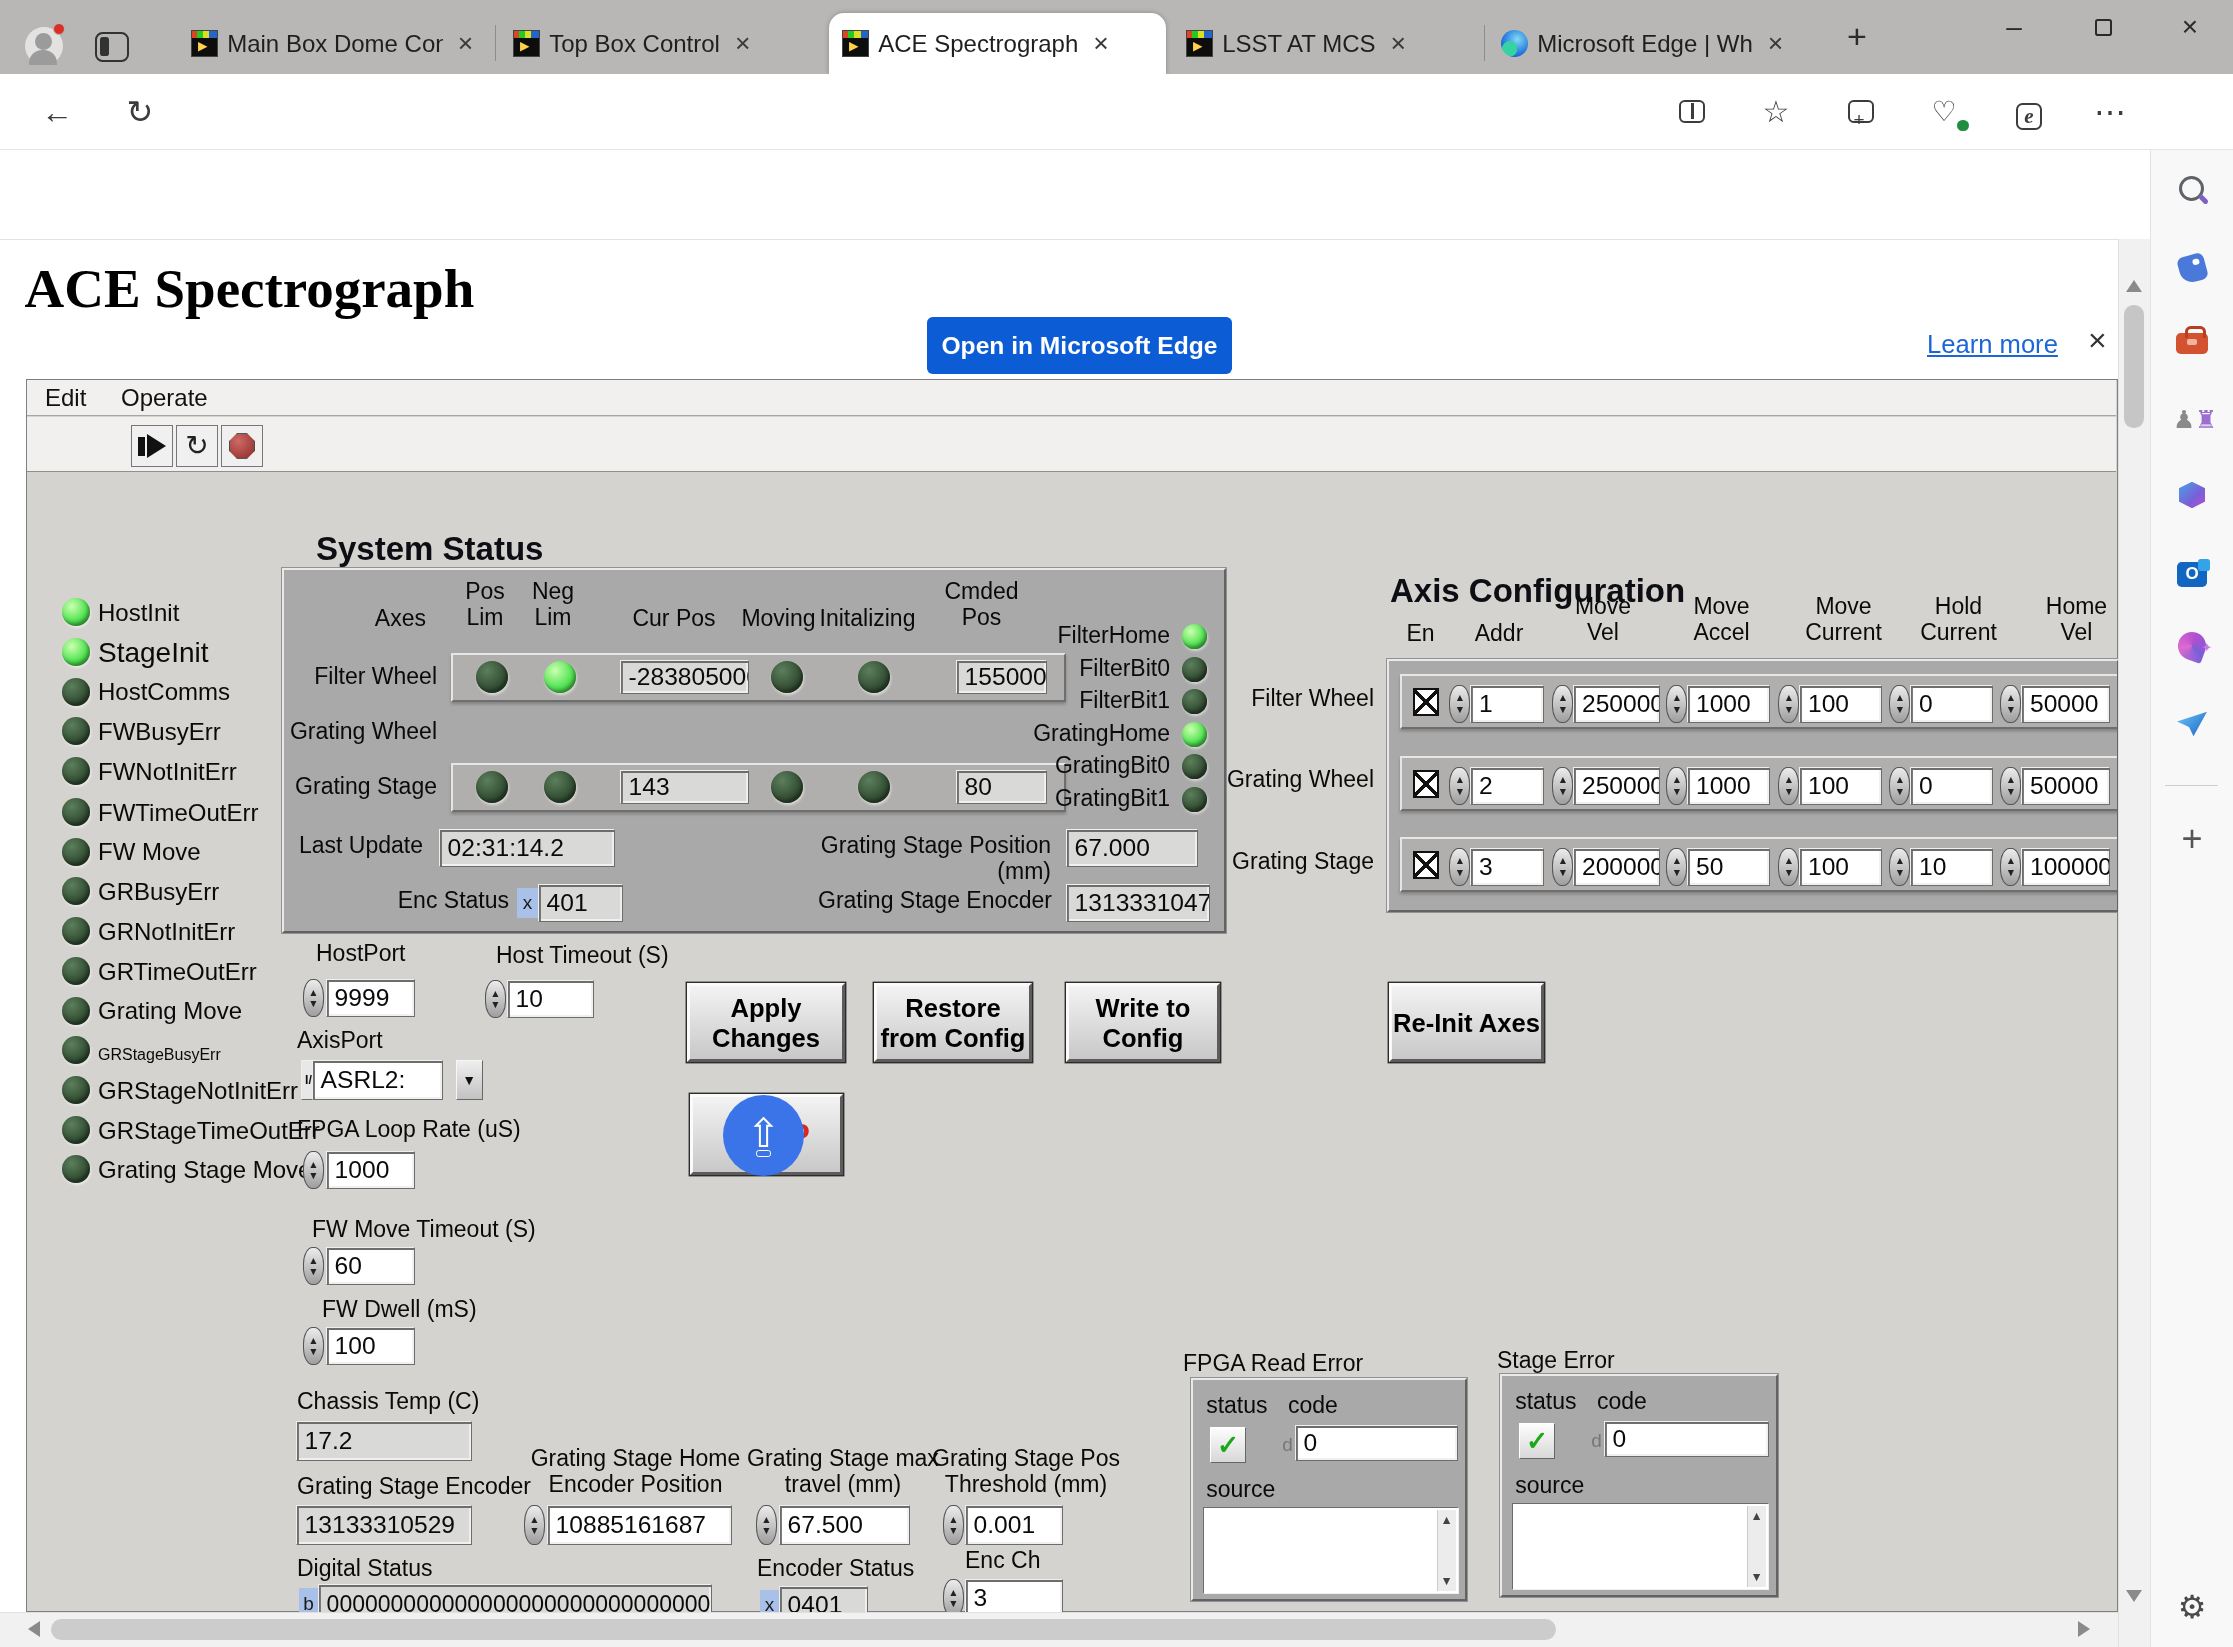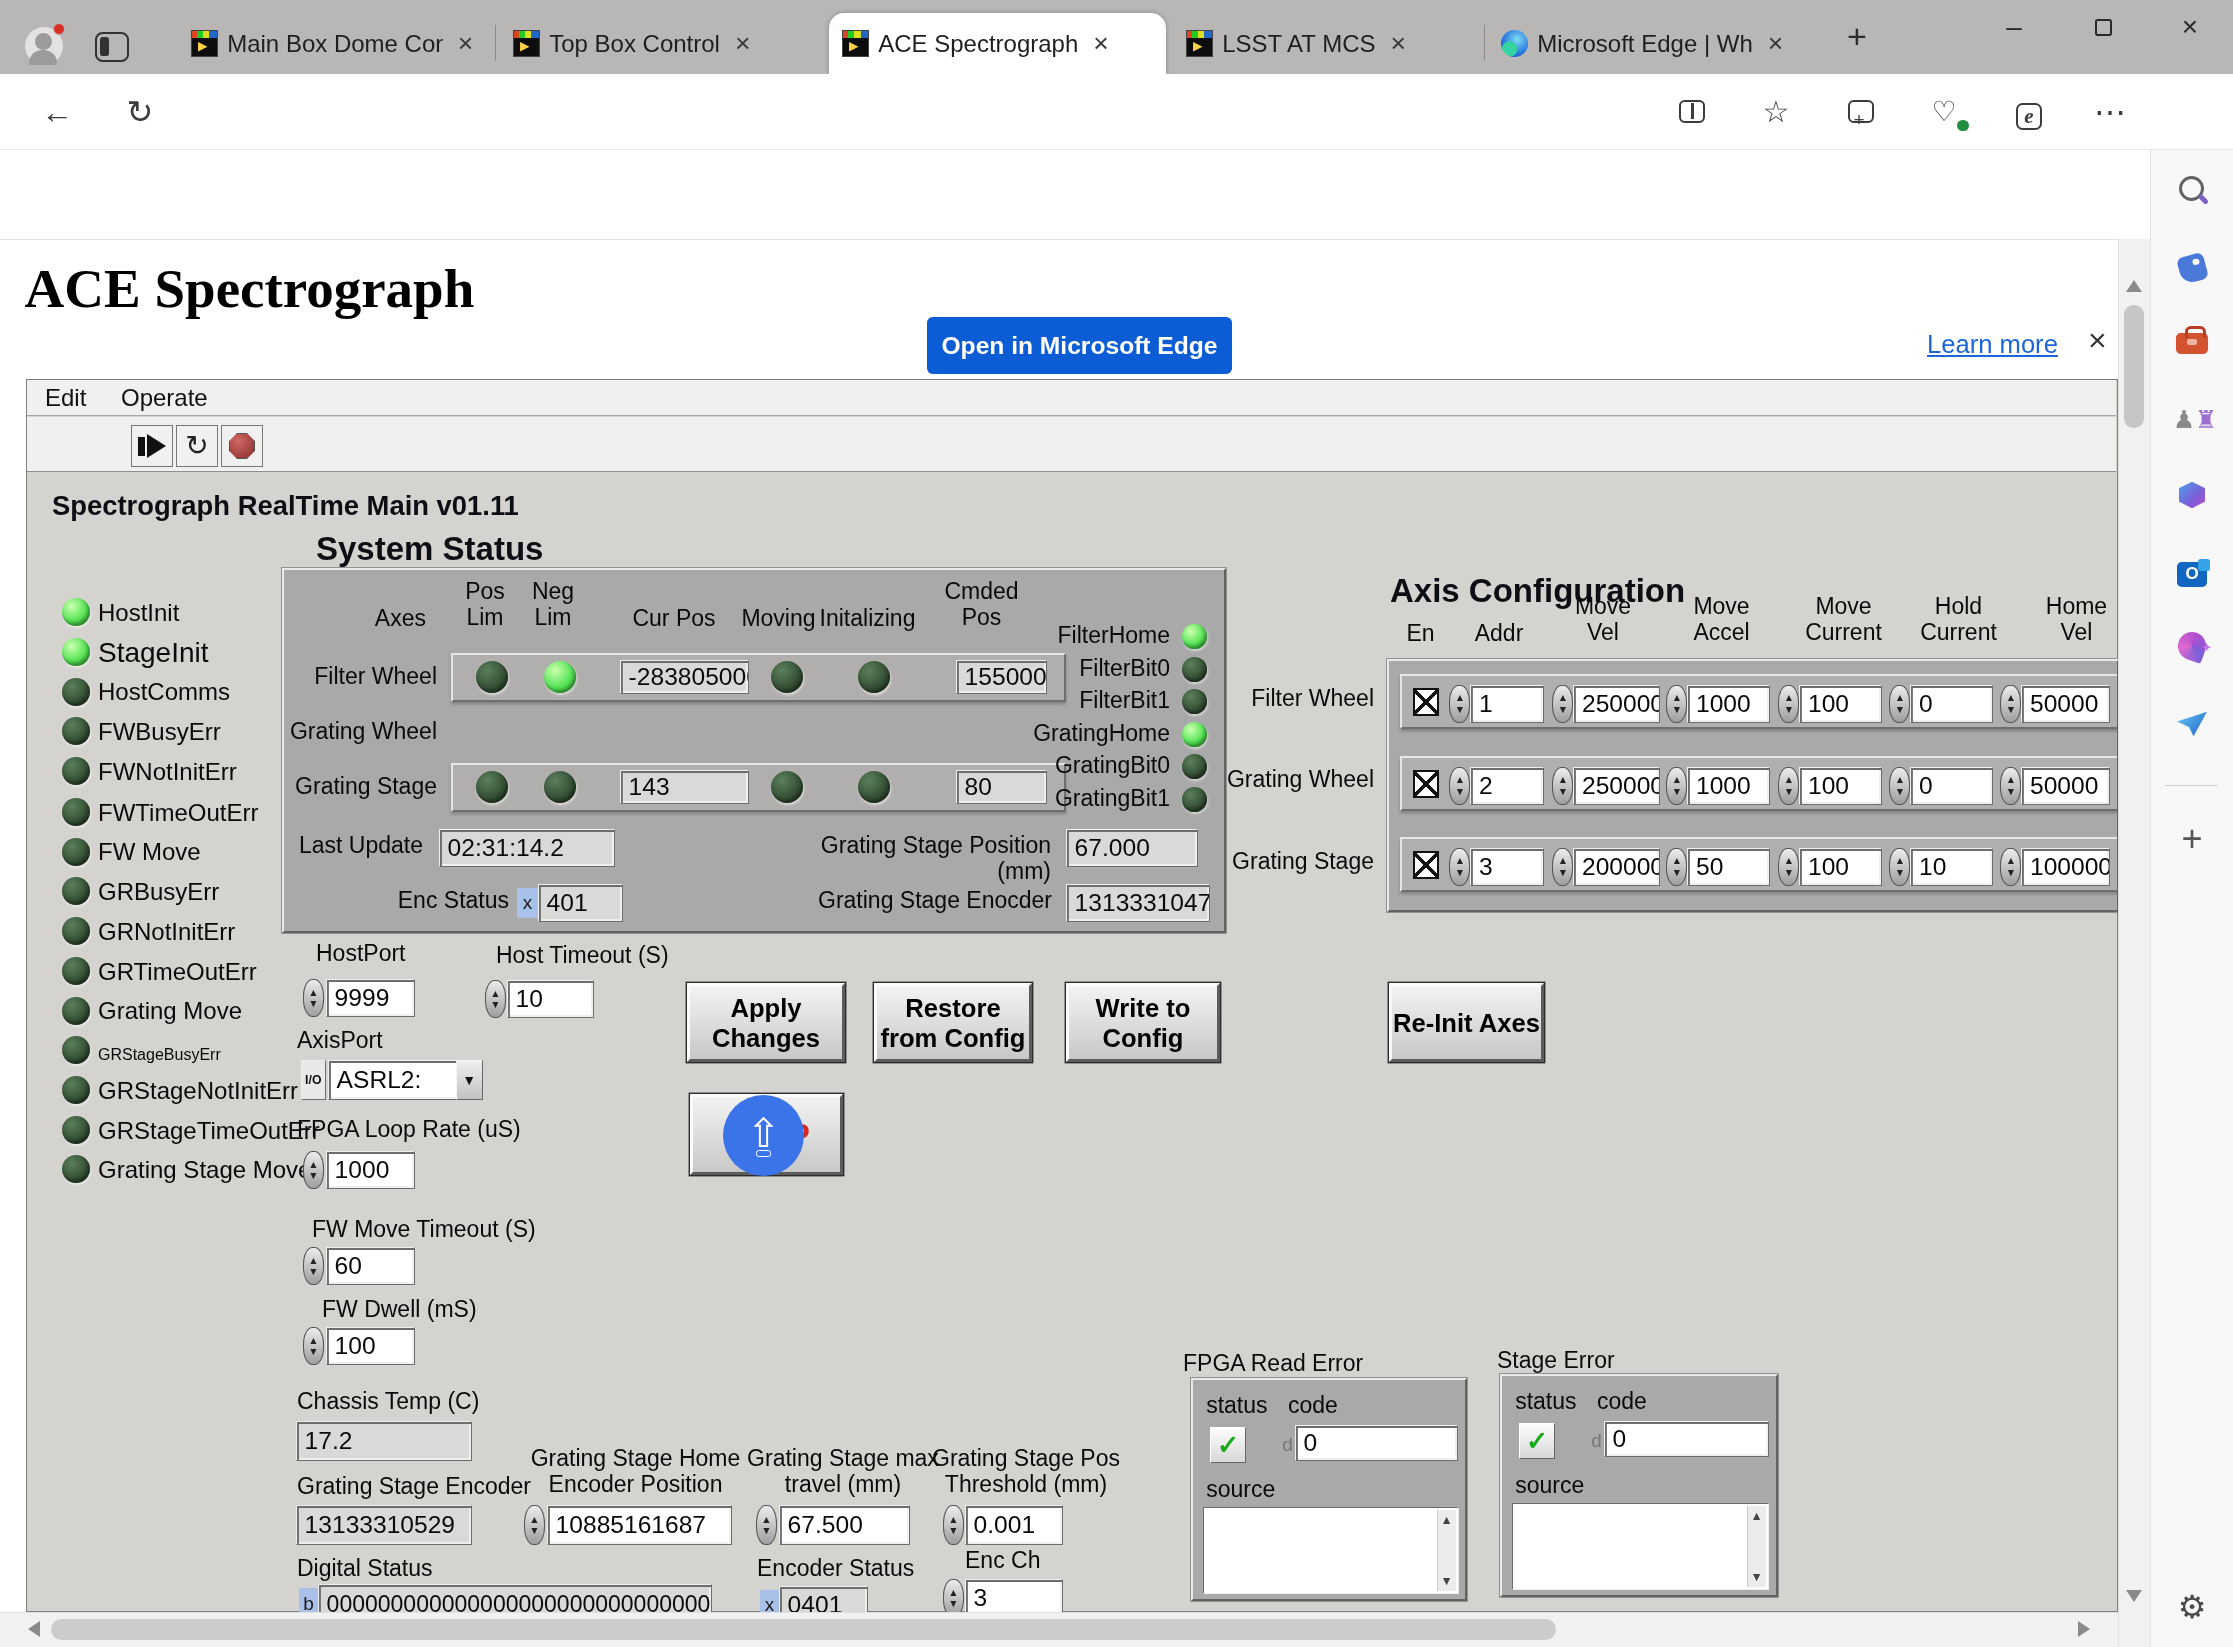--- a/index.html
+++ b/index.html
@@ -244,21 +244,20 @@
         <span class="head"></span>
       </span>
   </div>
   <div class="a tbbtn" style="left:176px;">
     <span class="loop-glyph">↻</span>
   </div>
   <div class="a tbbtn" style="left:221px;">
     <span class="octagon"></span>
   </div>
 
-  <div class="a lvtitle" style="left:52px;top:490px;">Spectrograph RealTime Main v01.11</div>
 
   <div class="a sectitle" style="left:316px;top:530px;">System Status</div>
   <div class="a cluster" style="left:282px;top:568px;width:944px;height:365px;"></div>
 
   <div class="a lbl r" style="left:331px;top:606px;width:95px;">Axes</div>
   <div class="a lbl ctr" style="left:452px;top:579px;width:66px;">Pos Lim</div>
   <div class="a lbl ctr" style="left:520px;top:579px;width:66px;">Neg Lim</div>
   <div class="a lbl ctr" style="left:617px;top:606px;width:114px;">Cur Pos</div>
   <div class="a lbl ctr" style="left:731px;top:606px;width:95px;">Moving</div>
   <div class="a lbl ctr" style="left:806px;top:606px;width:123px;">Initalizing</div>
@@ -348,21 +347,21 @@
 
   <div class="a lbl" style="left:496px;top:943px;">Host Timeout (S)</div>
   <div class="a knob" style="left:485px;top:980px;height:38px;">
       <span>▲</span>
       <span>▼</span>
     </div>
   <div class="a ctl" style="left:507px;top:980px;width:87px;height:38px;">10</div>
 
   <div class="a lbl" style="left:297px;top:1028px;">AxisPort</div>
   <div class="a iobox" style="left:301px;top:1060px;width:24.6px;height:40px;">I/O</div>
-  <div class="a ctl" style="left:328px;top:1060px;width:131px;height:40px;">ASRL2:</div>
+  <div class="a ctl" style="left:312px;top:1060px;width:131px;height:40px;">ASRL2:</div>
   <div class="a ddbtn" style="left:456px;top:1060px;width:26.5px;height:40px;">▼</div>
 
   <div class="a lbl" style="left:297px;top:1117px;">FPGA Loop Rate (uS)</div>
   <div class="a knob" style="left:303px;top:1151px;height:38px;">
       <span>▲</span>
       <span>▼</span>
     </div>
   <div class="a ctl" style="left:326px;top:1151px;width:89px;height:38px;">1000</div>
 
   <div class="a lbl" style="left:312px;top:1217px;">FW Move Timeout (S)</div>

